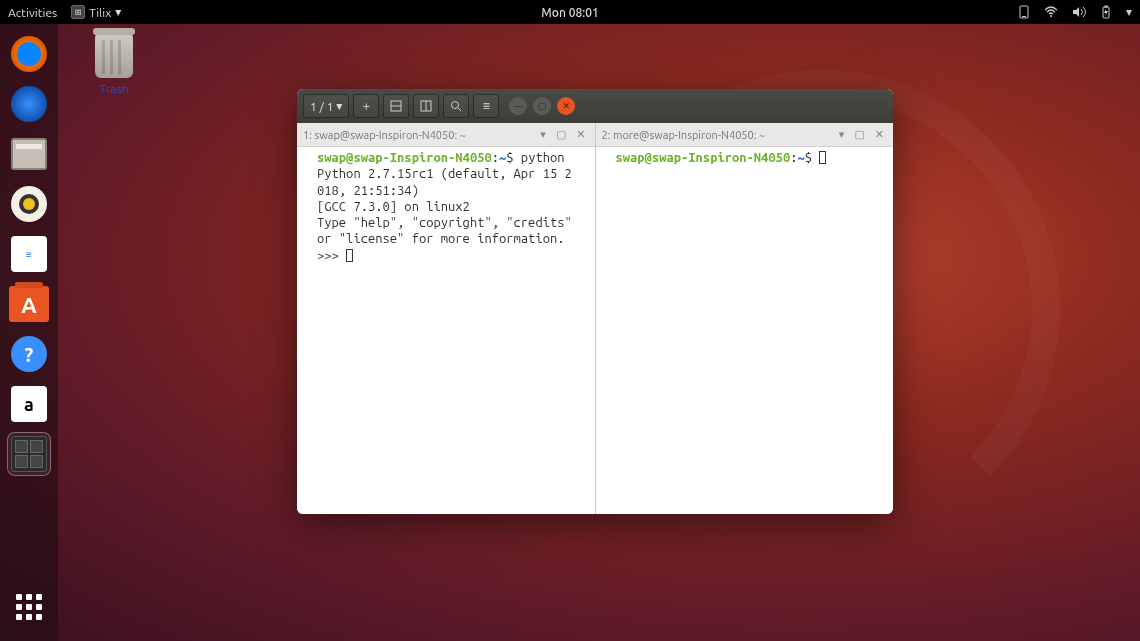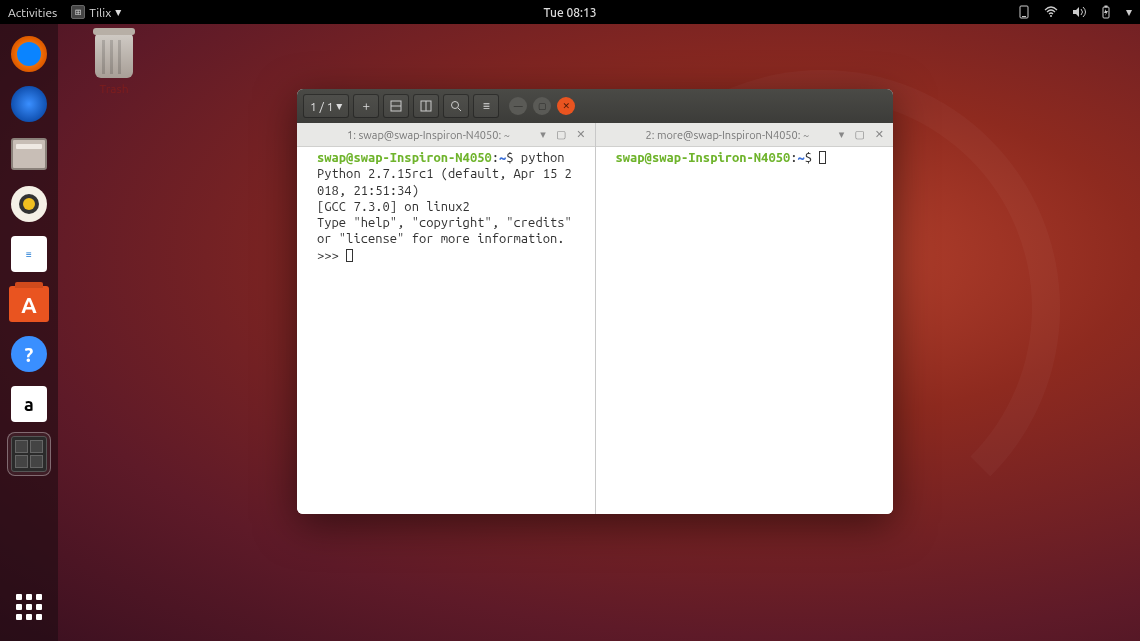--- a/index.html
+++ b/index.html
@@ -51,21 +51,21 @@
 .term-icon{width:36px;height:36px;background:#2b2b2b;border:1px solid #555;border-radius:3px;display:flex;flex-wrap:wrap;padding:3px;gap:2px;}
 .term-icon span{width:13px;height:13px;background:#444;border:1px solid #666;}
 .dock .apps-btn {
   margin-top:auto; margin-bottom:12px; width:44px; height:44px;
   display:grid; grid-template-columns:repeat(3,6px); grid-template-rows:repeat(3,6px);
   gap:4px; align-content:center; justify-content:center; cursor:pointer;
 }
 .dock .apps-btn span { width:6px; height:6px; background:#fff; border-radius:1px; }
 
 
-.desktop-icon { position:absolute; left:82px; top:34px; text-align:center; font-size:12px; color:#7f1d1d; width:64px; cursor:pointer; }
+.desktop-icon { position:absolute; left:82px; top:34px; text-align:center; font-size:12px; color:#1d4ed8; width:64px; cursor:pointer; }
 .trash-can { width:38px; height:44px; margin:0 auto 4px; background:linear-gradient(#cfcac4,#a89f97); border-radius:4px 4px 6px 6px; position:relative; }
 .trash-can::before{content:"";position:absolute;top:-6px;left:-2px;right:-2px;height:7px;background:#b7afa6;border-radius:3px;}
 .trash-can::after{content:"";position:absolute;top:6px;bottom:4px;left:7px;width:3px;background:rgba(0,0,0,0.15);box-shadow:8px 0 rgba(0,0,0,0.15),16px 0 rgba(0,0,0,0.15);}
 
 
 .window {
   position:absolute; left:297px; top:89px; width:596px; height:425px;
   background:#f7f7f7; border-radius:6px; overflow:hidden;
   box-shadow:0 10px 40px rgba(0,0,0,0.5);
   display:flex; flex-direction:column;
@@ -88,21 +88,21 @@
 .win-ctl.close { background:#e95420; color:#4a1a08; }
 
 
 .panes { flex:1; display:flex; }
 .pane { flex:1; display:flex; flex-direction:column; border-right:1px solid #c8c8c8; }
 .pane:last-child{border-right:none;}
 .pane-header {
   height:24px; background:#e8e8e6; border-bottom:1px solid #d0d0ce;
   display:flex; align-items:center; padding:0 6px; font-size:11px; color:#777; gap:4px;
 }
-.pane-header .ptitle { flex:1; white-space:nowrap; overflow:hidden; text-overflow:ellipsis;margin-left:44px; }
+.pane-header .ptitle { flex:1; white-space:nowrap; overflow:hidden; text-overflow:ellipsis; }
 .pane-header .pbtn { cursor:pointer; color:#888; padding:0 3px; }
 .term {
   flex:1; background:#fff; color:#333;
   font-family:"Ubuntu Mono","DejaVu Sans Mono",monospace;
   font-size:13px; line-height:1.25; padding:2px 20px;
   white-space:pre-wrap; word-break:break-all;
 }
 .prompt-user{color:#6fb42c;font-weight:bold;}
 .prompt-path{color:#3a6fd8;font-weight:bold;}
 .cursor{display:inline-block;width:7px;height:13px;border:1px solid #333;vertical-align:text-bottom;}
@@ -112,21 +112,21 @@
 
 <div class="topbar">
   <div class="left">
     <span>Activities</span>
     <span class="appmenu">
       <span class="appicon">⊞</span>
       <span>Tilix</span>
       <span>▾</span>
     </span>
   </div>
-  <div class="center">Tue 08:13</div>
+  <div class="center">Mon 08:01</div>
   <div class="right">
     <span class="sysicon">
       <svg width="12" height="14" viewBox="0 0 12 14">
           <rect x="2" y="1" width="8" height="12" rx="1" fill="none" stroke="#ccc"></rect>
           <rect x="4" y="11" width="4" height="1" fill="#ccc"></rect>
         </svg>
     </span>
     <span class="sysicon">
       <svg width="14" height="12" viewBox="0 0 14 12">
           <path d="M1 4 Q7 -2 13 4 M3 6 Q7 2 11 6 M5 8 Q7 6 9 8" stroke="#ccc" fill="none" stroke-width="1.2"></path>

